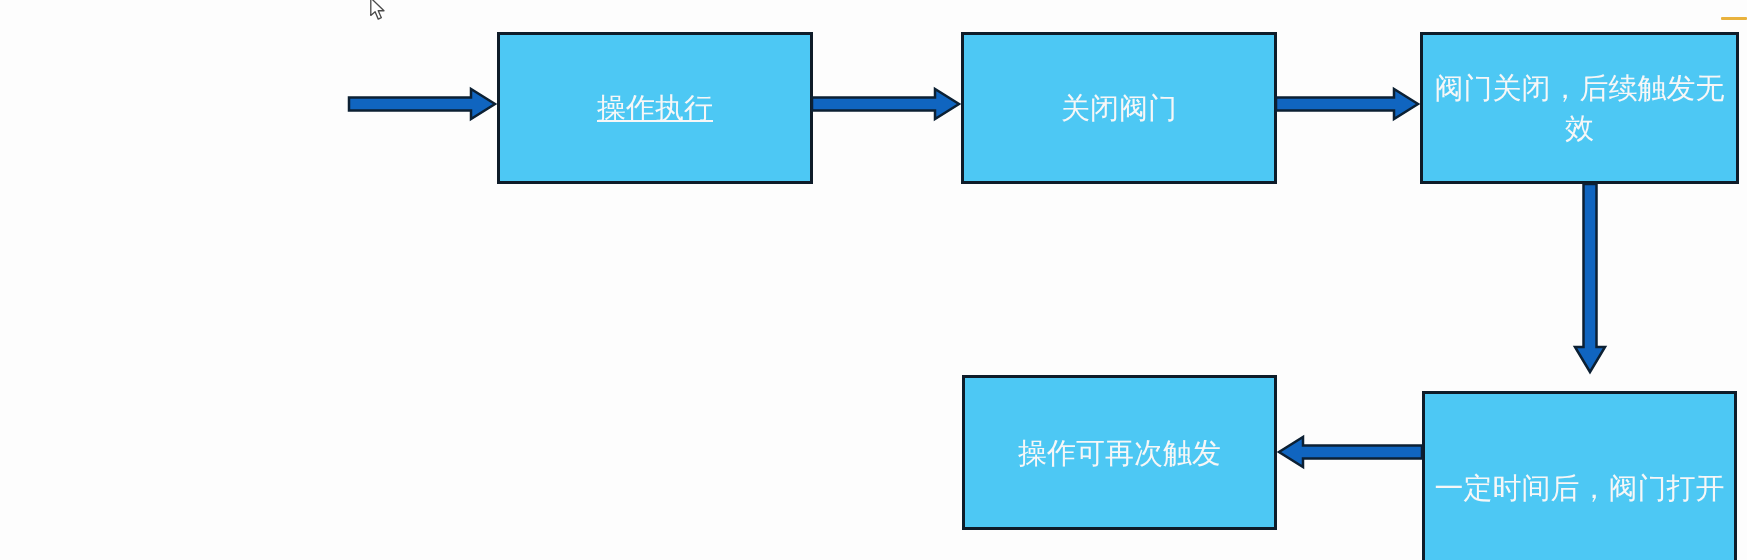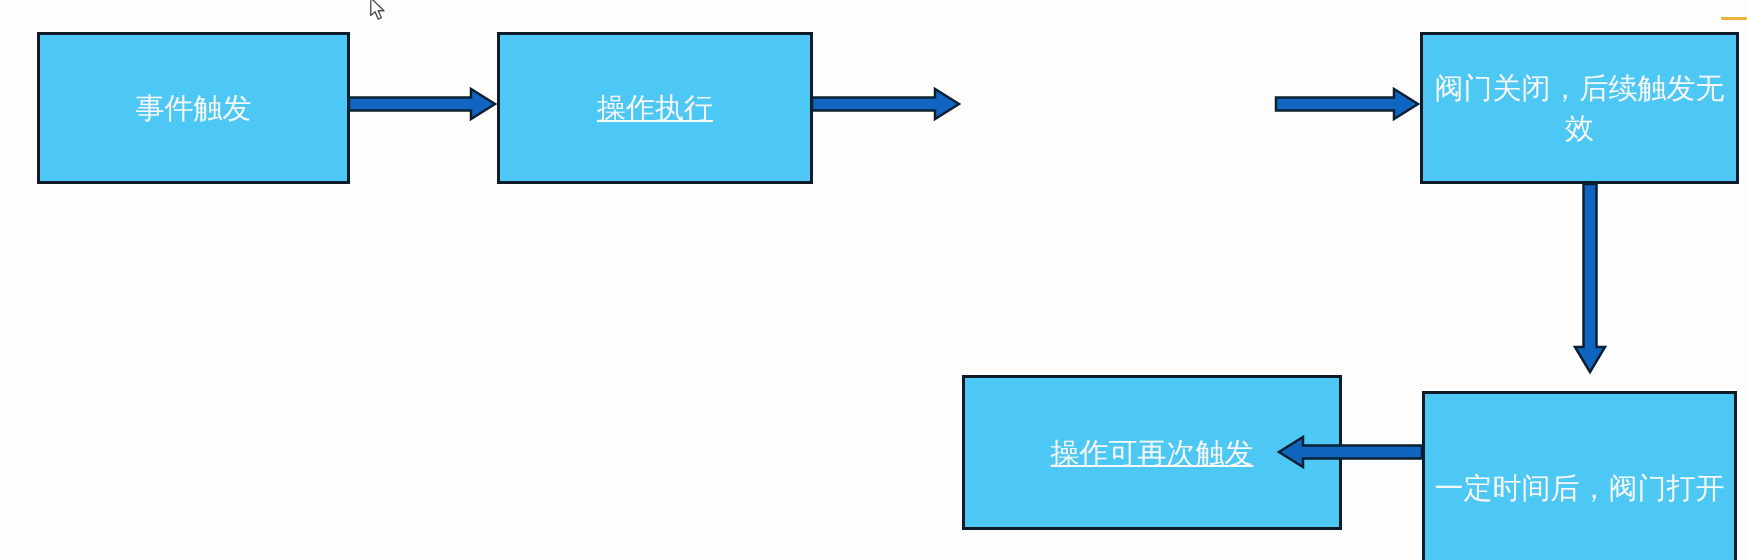--- a/index.html
+++ b/index.html
@@ -33,21 +33,21 @@
     align-items: center;
     justify-content: center;
     text-align: center;
     padding: 0 2px;
   }
   #node-1 { left: 37px;   top: 32px;  width: 313px; height: 152px; }
   #node-2 { left: 497px;  top: 32px;  width: 316px; height: 152px; text-decoration: underline; }
   #node-3 { left: 961px;  top: 32px;  width: 316px; height: 152px; }
   #node-4 { left: 1420px; top: 32px;  width: 319px; height: 152px; text-align: center; }
   #node-5 { left: 1422px; top: 391px; width: 315px; height: 194px; justify-content: center; }
-  #node-6 { left: 962px;  top: 375px; width: 380px; height: 155px; text-decoration: underline; }
+  #node-6 { left: 962px;  top: 375px; width: 315px; height: 155px; }
   .arrow { position: absolute; overflow: visible; }
   .arrow polygon {
     fill: var(--arrow-fill);
     stroke: var(--arrow-outline);
     stroke-width: 2.5;
     stroke-linejoin: miter;
   }
   #arrow-1 { left: 349px;  top: 87px;  }
   #arrow-2 { left: 812px;  top: 87px;  }
   #arrow-3 { left: 1276px; top: 87px;  }
@@ -70,25 +70,25 @@
     stroke: #4a4a4a;
     stroke-width: 1.1;
     stroke-linejoin: round;
   }
 </style>
 </head>
 <body>
 
 <div class="canvas">
 
-  <div class="node" id="node-1">
-    <span>事件触发</span>
-  </div>
   <div class="node" id="node-2">
     <span>操作执行</span>
+  </div>
+  <div class="node" id="node-3">
+    <span>关闭阀门</span>
   </div>
   <div class="node" id="node-4">
     <span>阀门关闭，后续触发无效</span>
   </div>
   <div class="node" id="node-5">
     <span>一定时间后，阀门打开</span>
   </div>
   <div class="node" id="node-6">
     <span>操作可再次触发</span>
   </div>

